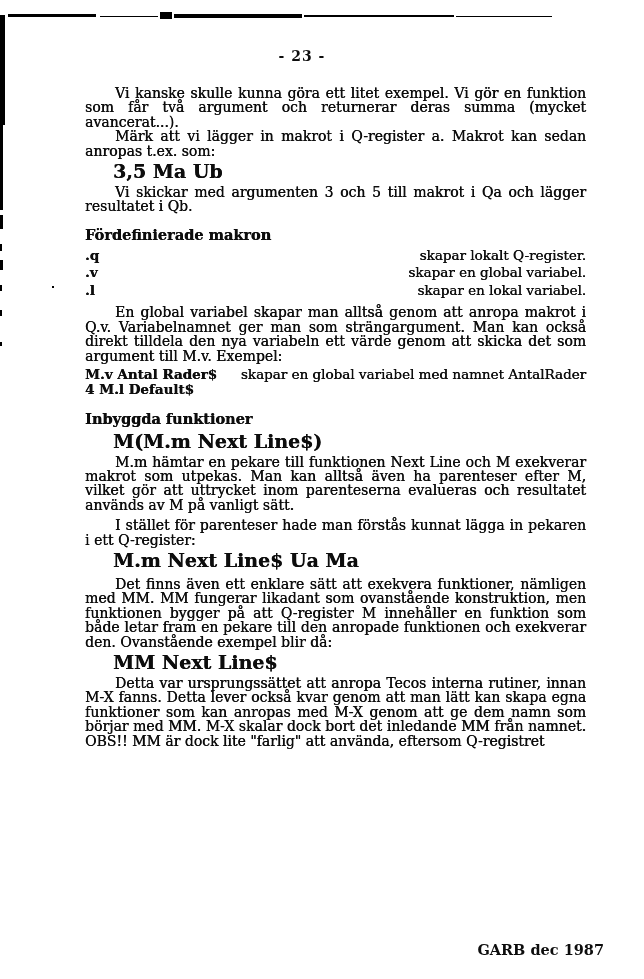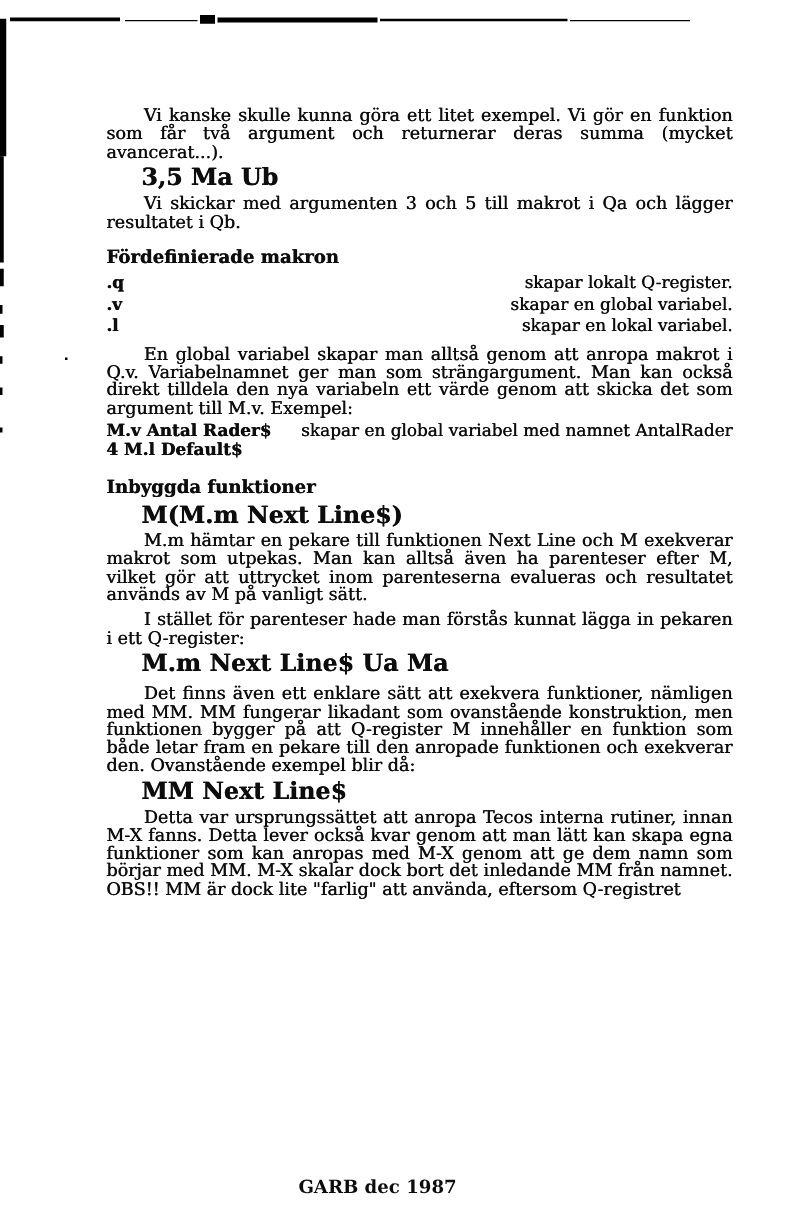--- a/index.html
+++ b/index.html
@@ -82,21 +82,21 @@
     white-space: pre;
   }
   .deflist-small .term { width: 44px; }
   .deflist-small { line-height: 18px; }
   .deflist-wide .defrow { line-height: 15.3px; }
   .deflist-wide .term { width: 108px; }
   .defrow .def { flex: 1 1 auto; text-align: right; }
   .footer {
     position: absolute;
     top: 941px; left: 0; right: 40px;
-    text-align: center;
+    text-align: right;
     font-size: 14.5px;
     font-weight: bold;
   }
 </style>
 </head>
 <body>
 
 <div class="page">
 
   <div class="artifact a-top1"></div>
@@ -108,24 +108,26 @@
   <div class="artifact a-left1"></div>
   <div class="artifact a-left2"></div>
   <div class="artifact a-left3"></div>
   <div class="artifact a-left4"></div>
   <div class="artifact a-left5"></div>
   <div class="artifact a-left6"></div>
   <div class="artifact a-left7"></div>
   <div class="artifact a-left8"></div>
   <div class="artifact a-dot1"></div>
 
+  <div class="pagenum">- 23 -</div>
 
   <main class="textblock">
 
     <p>Vi kanske skulle kunna göra ett litet exempel. Vi gör en funktion som får två argument och returnerar deras summa (mycket avancerat...).</p>
+    <p>Märk att vi lägger in makrot i Q-register a. Makrot kan sedan anropas t.ex. som:</p>
     <div class="code">3,5 Ma Ub</div>
     <p>Vi skickar med argumenten 3 och 5 till makrot i Qa och lägger resultatet i Qb.</p>
 
     <h2 class="heading">Fördefinierade makron</h2>
 
     <div class="deflist deflist-small">
       <div class="defrow">
         <span class="term">.q</span>
         <span class="def">skapar lokalt Q-register.</span>
       </div>

